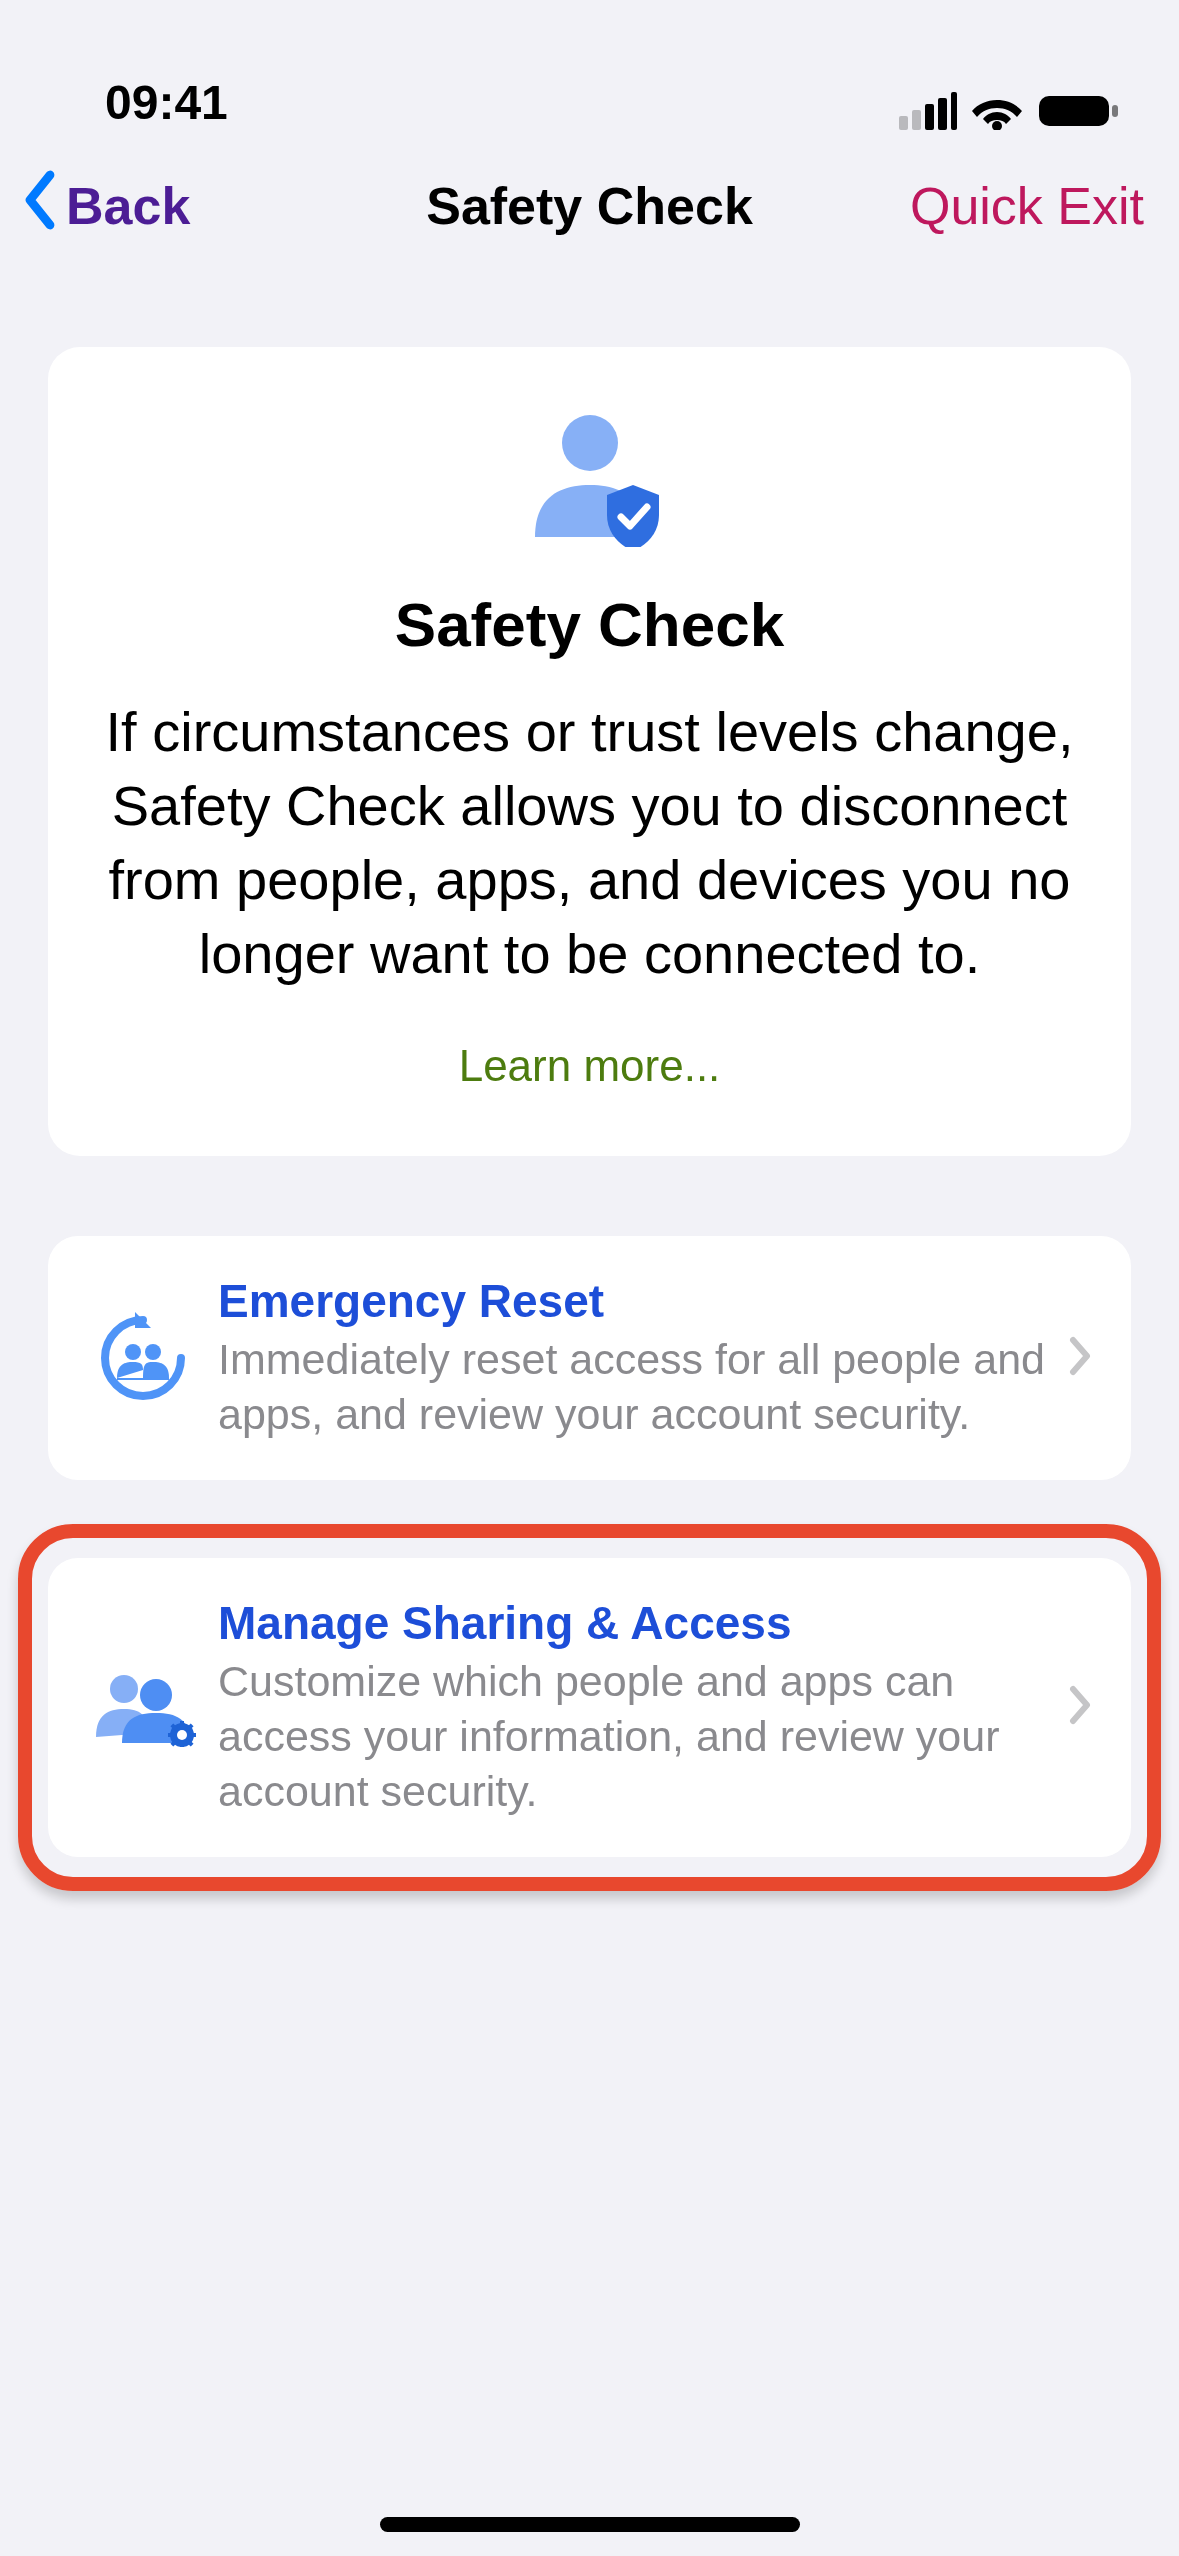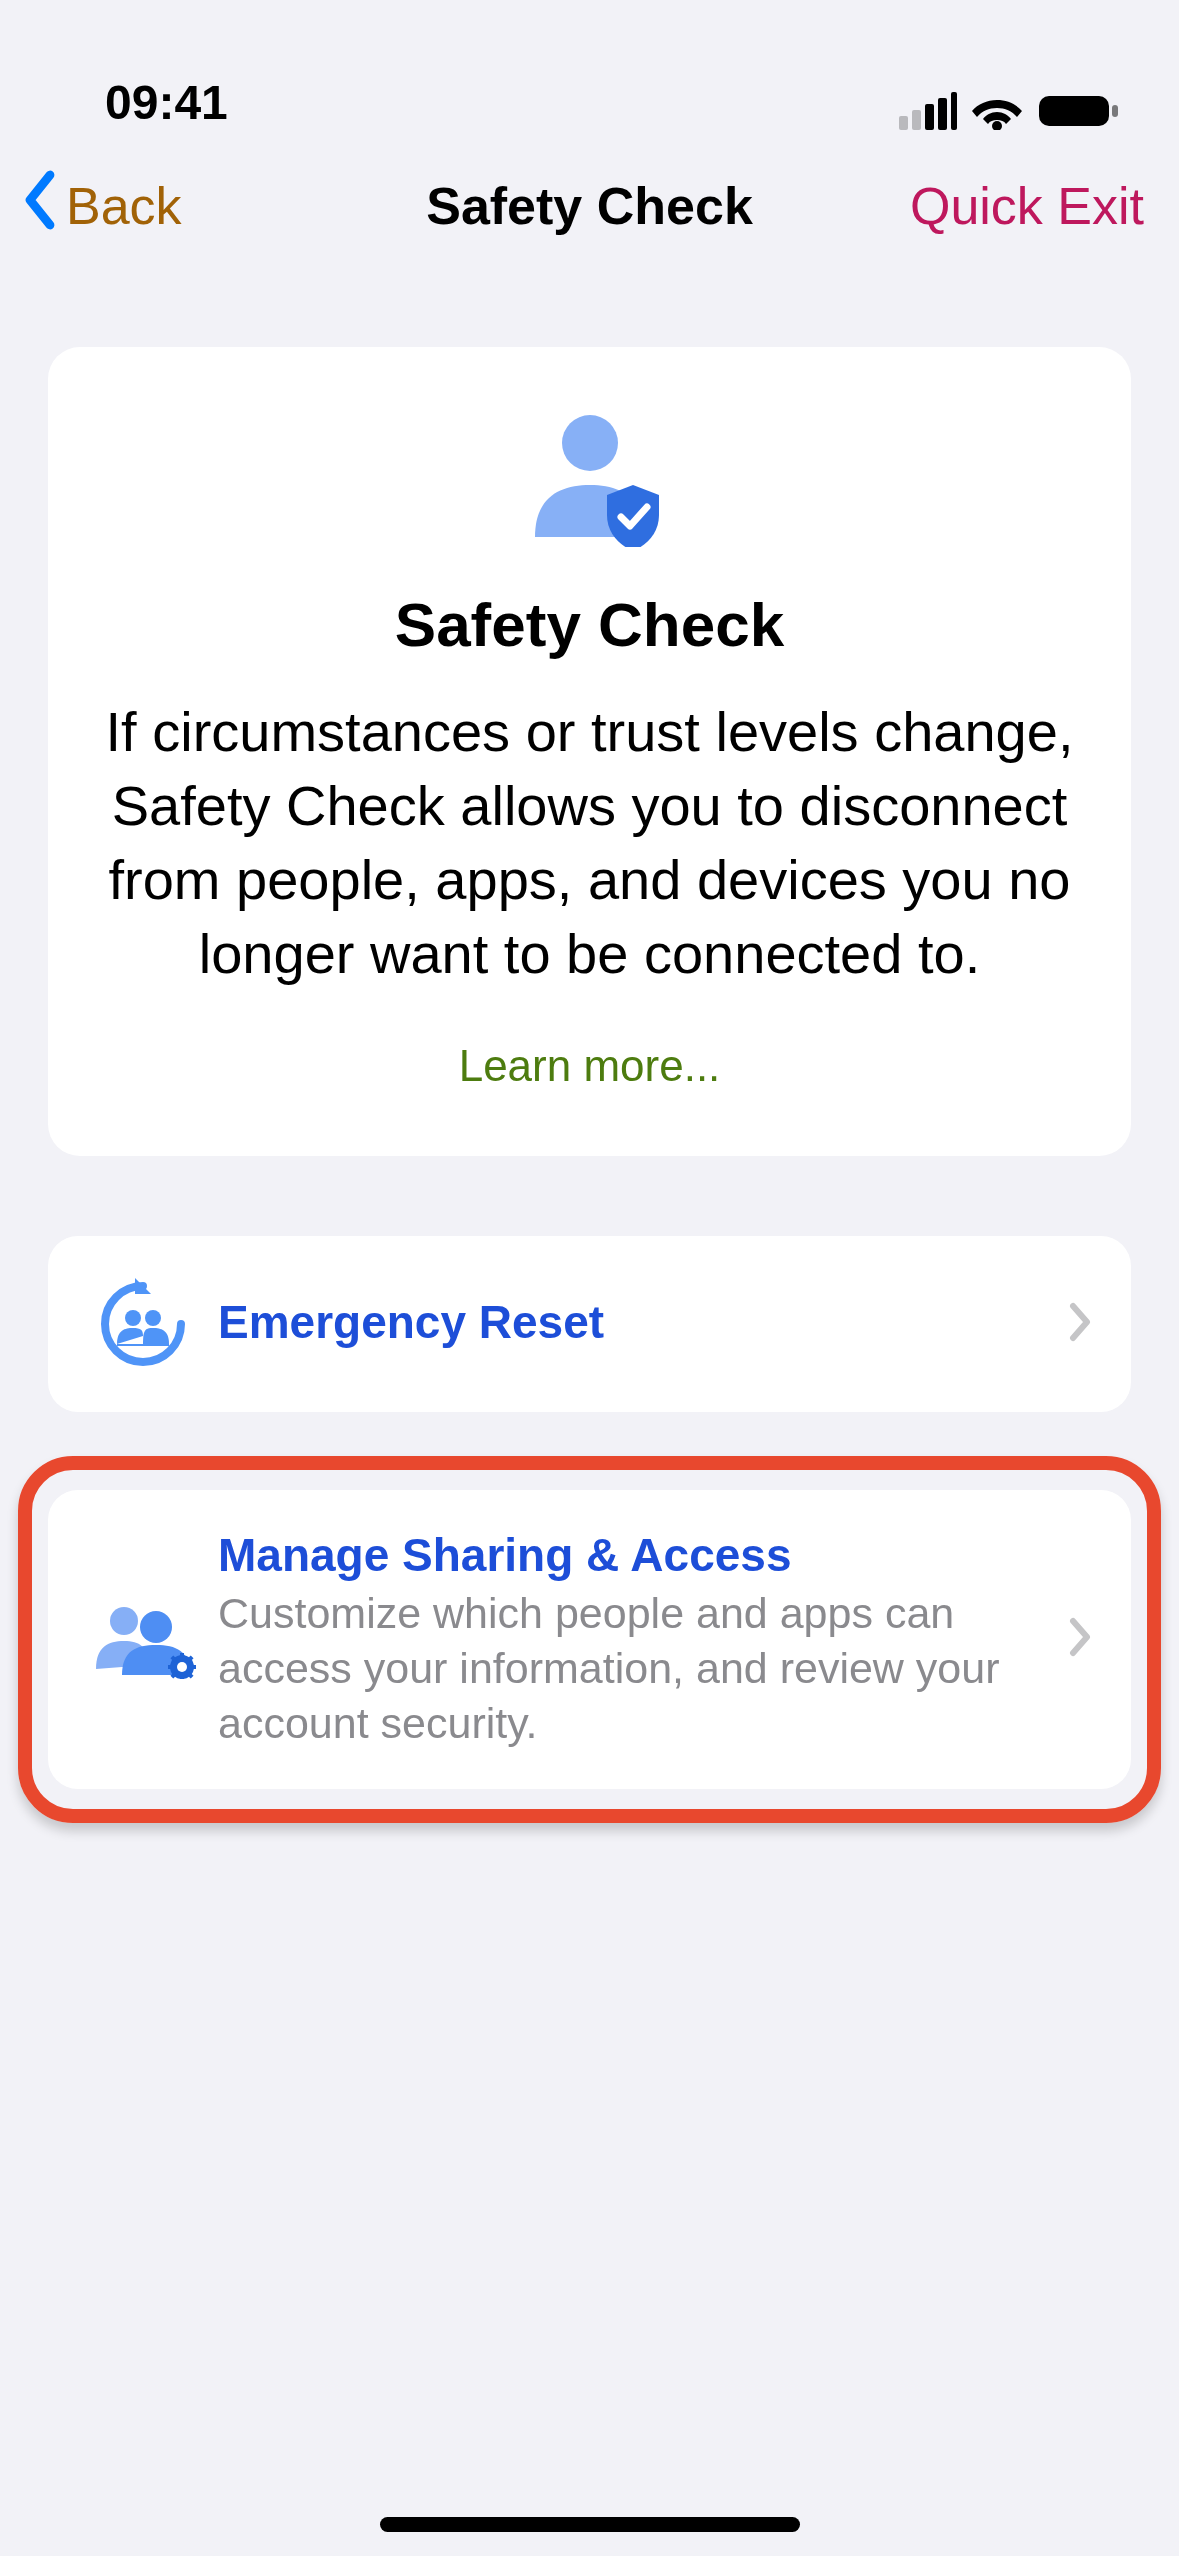--- a/index.html
+++ b/index.html
@@ -44,23 +44,23 @@
   
   .nav-bar {
     display: flex;
     align-items: center;
     justify-content: space-between;
     padding: 40px 35px 50px 20px;
   }
   .nav-back {
     display: flex;
     align-items: center;
-    color: #a16207;
+    color: #4c1d95;
     font-size: 52px;
-    font-weight: 400;
+    font-weight: 700;
     gap: 6px;
   }
   .nav-back-chevron {
     width: 40px;
     height: 60px;
   }
   .nav-title {
     font-size: 52px;
     font-weight: 600;
     color: #000;
@@ -257,20 +257,21 @@
 
         <circle cx="40" cy="44" r="8" fill="#4f94f7"></circle>
         <circle cx="60" cy="44" r="8" fill="#4f94f7"></circle>
         <path d="M24 70 C24 56 32 54 40 54 C48 54 50 56 50 62" fill="#4f94f7"></path>
         <path d="M50 70 C50 56 52 54 60 54 C68 54 76 56 76 70 Z" fill="#4f94f7"></path>
         <path d="M24 70 L76 70 L76 72 L24 72 Z" fill="#4f94f7"></path>
       </svg>
     </div>
     <div class="row-text">
       <div class="row-title">Emergency Reset</div>
+      <div class="row-desc">Immediately reset access for all people and apps, and review your account security.</div>
     </div>
     <span class="row-chevron">
       <svg width="24" height="40" viewBox="0 0 24 40">
         <polyline points="4,4 18,20 4,36" fill="none" stroke="#c5c5c7" stroke-width="6" stroke-linecap="round" stroke-linejoin="round"></polyline>
       </svg>
     </span>
   </div>
 
   <div class="highlight-wrap">
     <div class="row-card second">

